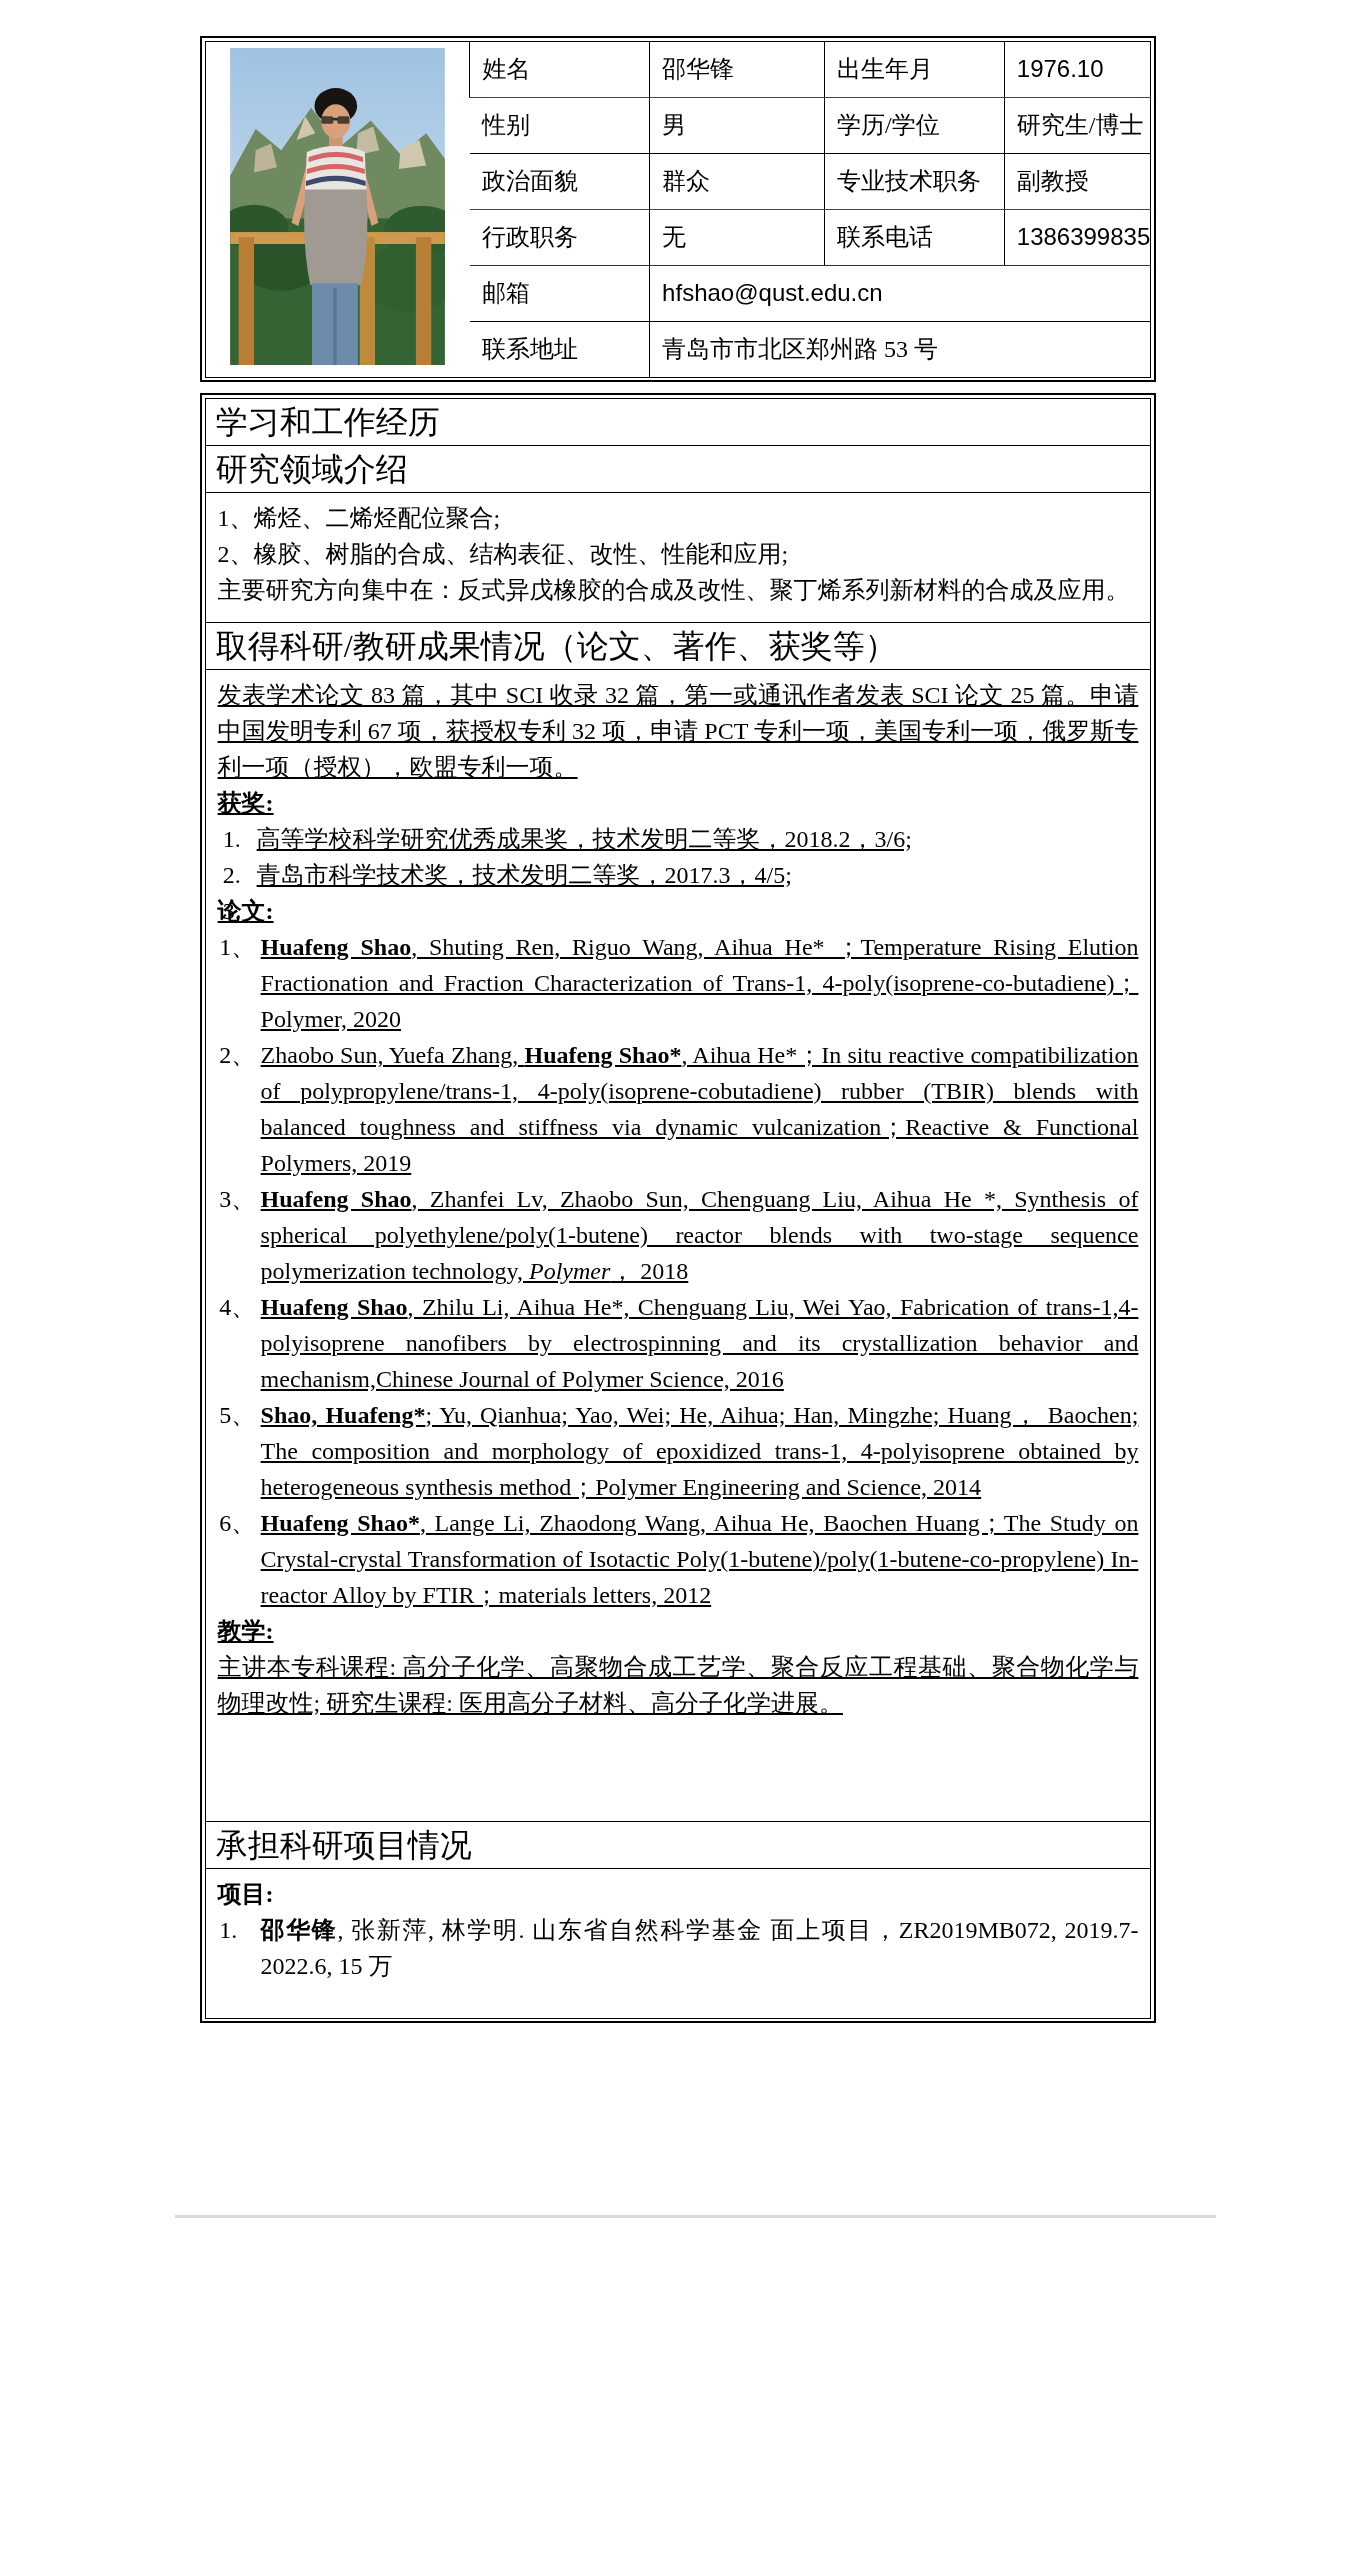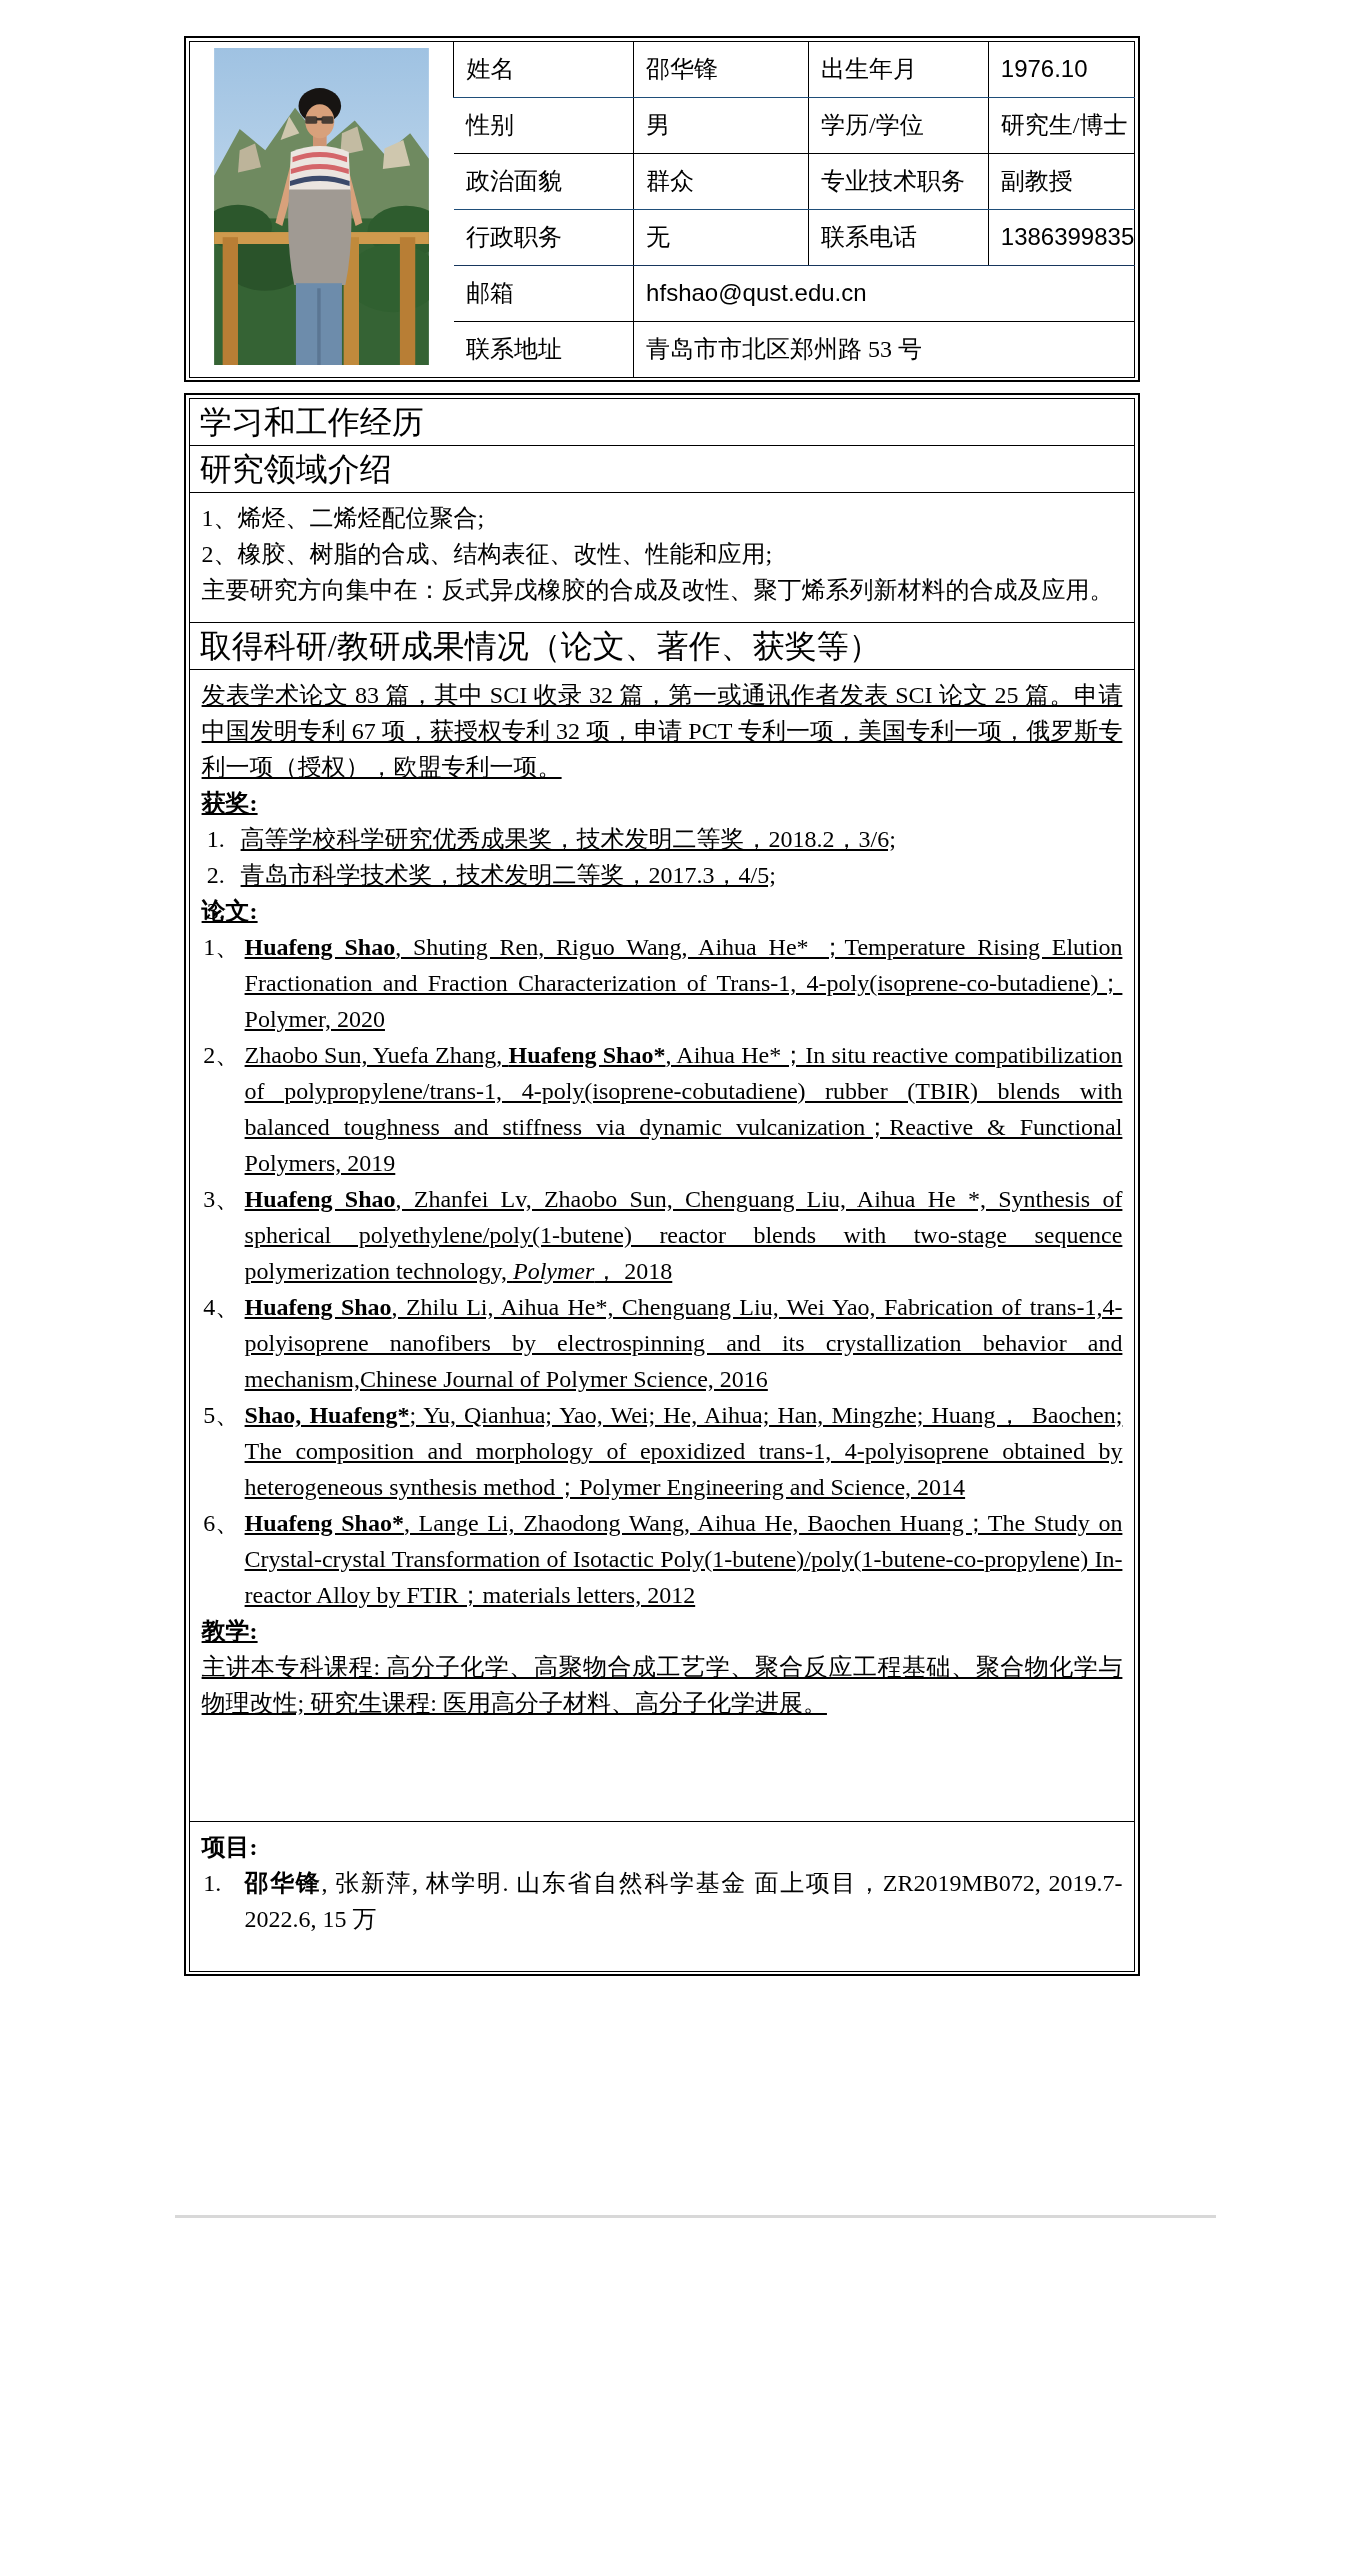--- a/index.html
+++ b/index.html
@@ -1,21 +1,21 @@
 <!DOCTYPE html>
 <html style="font-size:13.6px"><head>
 <meta charset="utf-8">
 <style>
   html,body{margin:0;padding:0;}
   body{
     width:1346px;height:2576px;background:#ffffff;position:relative;
     font-family:"Liberation Serif","DejaVu Serif",serif;color:#000;
   }
   .page{position:absolute;inset:0;}
-  .doc{position:absolute;left:184px;top:36px;width:956px;}
+  .doc{position:absolute;left:200px;top:36px;width:956px;}
 
   
   .outer{border:2.6px solid #000;padding:2.6px;background:#fff;box-sizing:border-box;}
   .inner{border:1.7px solid #000;}
 
   
   table.profile-tbl{width:100%;border-collapse:collapse;table-layout:fixed;}
   .profile-tbl td{
     vertical-align:middle;padding:0 5.1px 0 12px;font-size:24px;height:55px;
     border-left:1.7px solid #000;overflow:hidden;white-space:nowrap;
@@ -201,20 +201,21 @@
             <span><span class="b">Shao,  Huafeng*</span><span>; Yu,  Qianhua; Yao,  Wei; He,  Aihua; Han,  Mingzhe; Huang， Baochen; The composition and morphology of epoxidized trans-1, 4-polyisoprene obtained by heterogeneous synthesis method；Polymer Engineering and Science, 2014</span></span>
           </div>
           <div class="pub">
             <span class="num">6、</span>
             <span><span class="b">Huafeng Shao*</span><span>, Lange Li, Zhaodong Wang, Aihua He, Baochen Huang；The Study on Crystal-crystal Transformation of Isotactic Poly(1-butene)/poly(1-butene-co-propylene) In-reactor Alloy by FTIR；materials letters, 2012</span></span>
           </div>
           <div class="lbl">教学:</div>
           <div class="just">主讲本专科课程: 高分子化学、高聚物合成工艺学、聚合反应工程基础、聚合物化学与物理改性; 研究生课程: 医用高分子材料、高分子化学进展。</div>
         </div>
 
+        <div class="sec-title">承担科研项目情况</div>
         <div class="sec-body body-proj last">
           <div class="lbl">项目:</div>
           <div class="pub">
             <span class="num">1.</span>
             <span><span class="b">邵华锋</span><span>, 张新萍, 林学明. 山东省自然科学基金 面上项目，ZR2019MB072, 2019.7-2022.6, 15 万</span></span>
           </div>
         </div>
 
       </div>
     </div>

